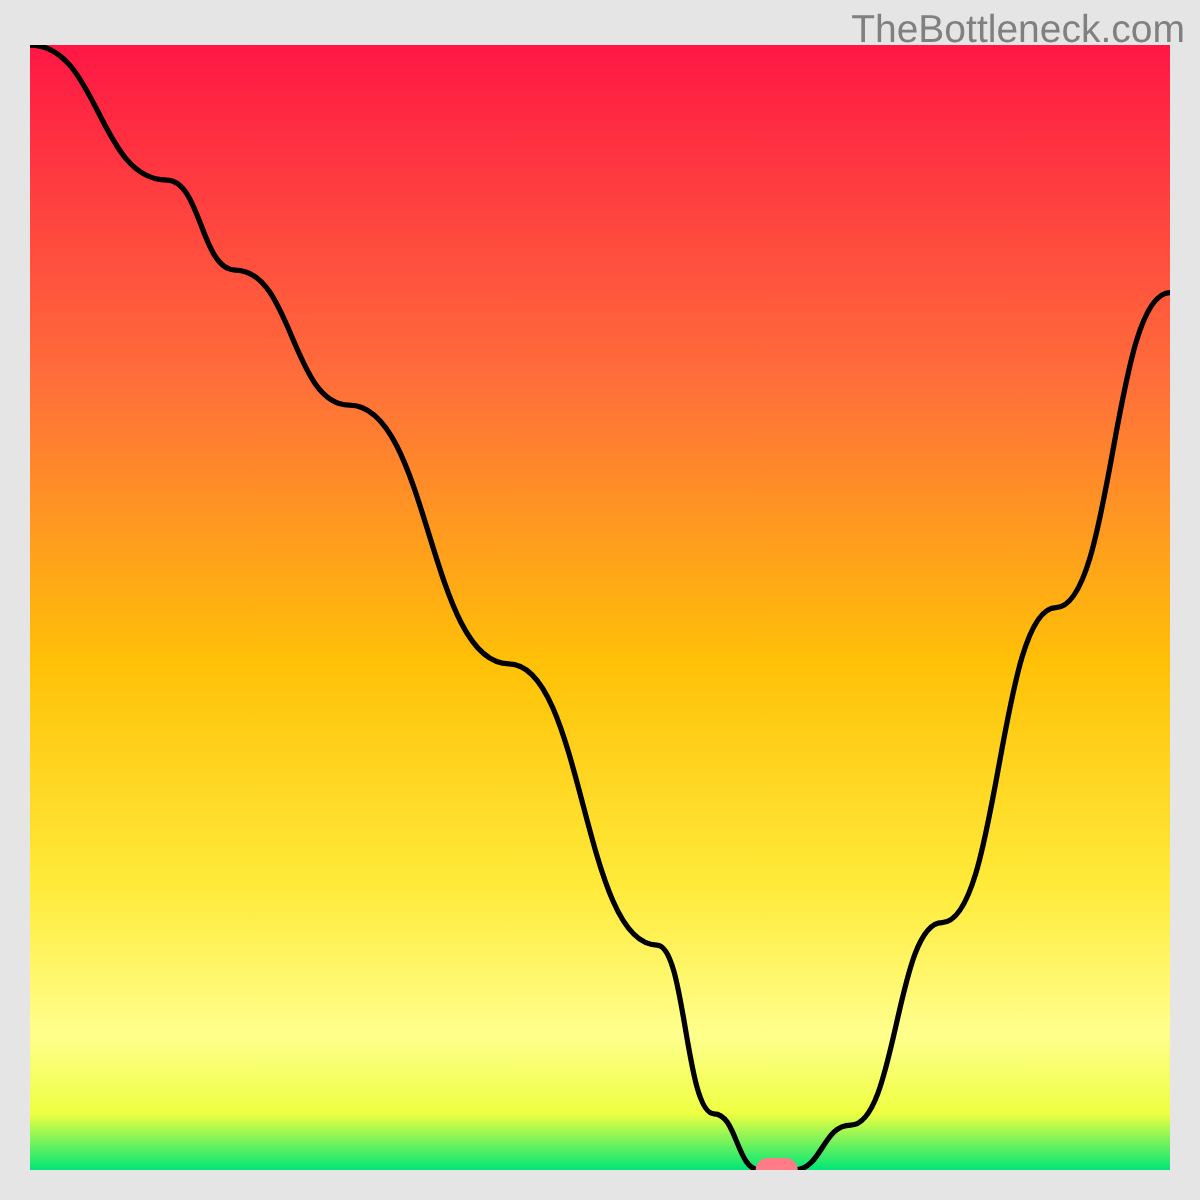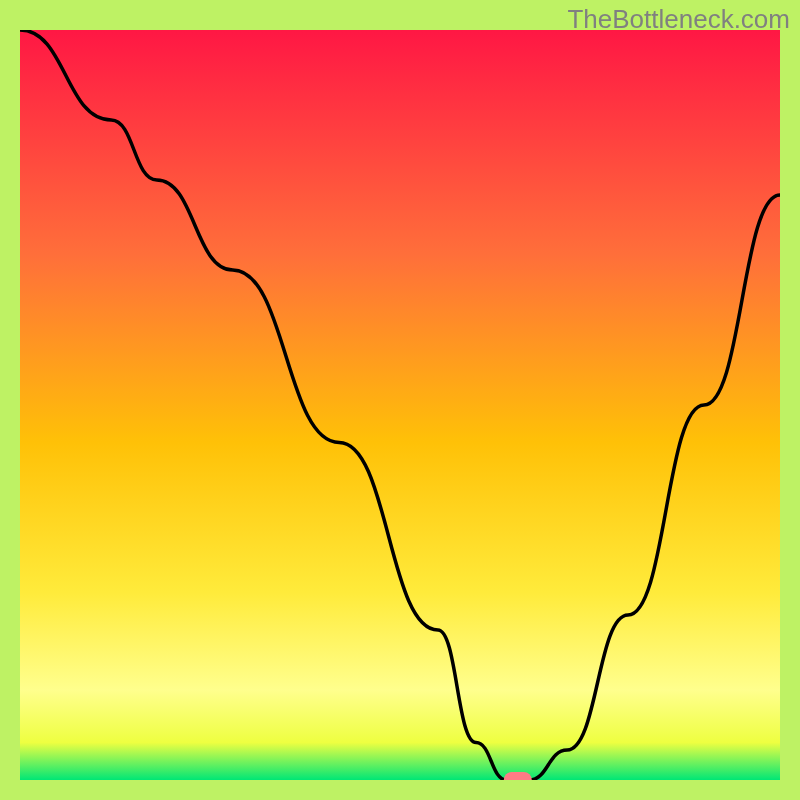--- a/index.html
+++ b/index.html
@@ -7,21 +7,21 @@
     padding: 0;
     background: #000;
     width: 800px;
     height: 800px;
     overflow: hidden;
   }
   .container {
     position: relative;
     width: 800px;
     height: 800px;
-    background: #bef264;
+    background: #e5e5e5;
   }
   .watermark {
     position: absolute;
     top: 4px;
     right: 10px;
     color: #808080;
     font-family: Arial, Helvetica, sans-serif;
     font-size: 26px;
     font-weight: 500;
     z-index: 10;

